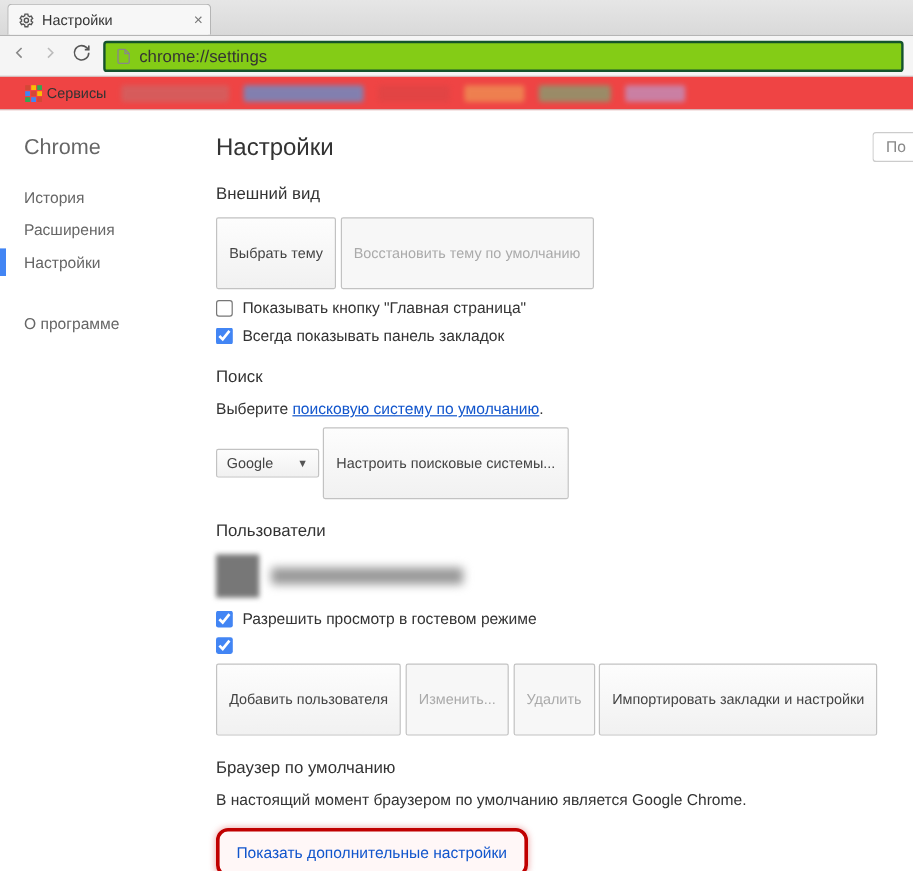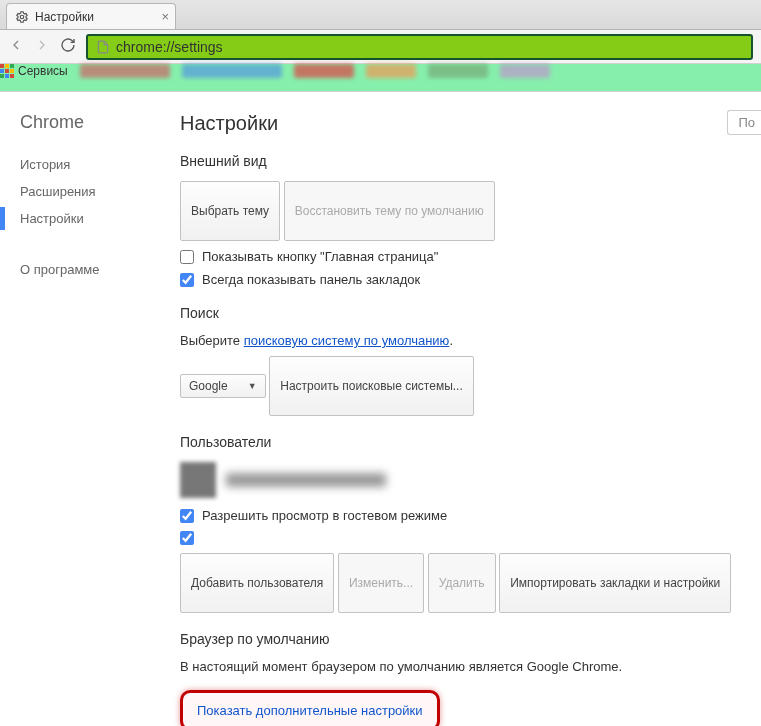--- a/index.html
+++ b/index.html
@@ -9,21 +9,21 @@
   .tab-strip { height: 30px; background: linear-gradient(#e6e6e6,#d9d9d9); display: flex; align-items: flex-end; padding: 0 6px; border-bottom: 1px solid #b5b5b5; }
   .tab { background: #f7f7f7; border: 1px solid #b5b5b5; border-bottom: none; border-radius: 4px 4px 0 0; height: 26px; display: flex; align-items: center; padding: 0 8px; font-size: 12px; color: #333; width: 170px; position: relative; }
   .tab .ico { width: 14px; height: 14px; margin-right: 6px; display:flex; align-items:center; justify-content:center; color:#555; }
   .tab .close-ico { position:absolute; right:6px; font-size:13px; color:#777; cursor:pointer; }
   
   .toolbar { height: 34px; background: #f5f5f5; border-bottom: 1px solid #d0d0d0; display:flex; align-items:center; padding:0 8px; gap:10px; }
   .toolbar .nav-ico { color:#888; cursor:pointer; }
   .omnibox { flex:1; height:26px; border:2px solid #14532d; border-radius:3px; background:#84cc16; display:flex; align-items:center; padding:0 8px; font-size:14px; color:#333; }
   .omnibox .page-ico { width:14px; height:14px; margin-right:6px; color:#777; }
   
-  .bookmarks-bar { height: 28px; background:#86efac; border-bottom:1px solid #d0d0d0; display:flex; align-items:flex-start; padding:0 0; gap:12px; font-size:12px; color:#333; }
+  .bookmarks-bar { height: 28px; background:#ef4444; border-bottom:1px solid #d0d0d0; display:flex; align-items:center; padding:0 21px; gap:12px; font-size:12px; color:#333; }
   .bk-apps { display:flex; align-items:center; gap:4px; cursor:pointer; }
   .apps-ico { display:grid; grid-template-columns:repeat(3,4px); grid-template-rows:repeat(3,4px); gap:1px; }
   .apps-ico span { background:#666; }
   .apps-ico span:nth-child(1){background:#d34836}.apps-ico span:nth-child(2){background:#fbbc05}.apps-ico span:nth-child(3){background:#34a853}
   .apps-ico span:nth-child(4){background:#4285f4}.apps-ico span:nth-child(5){background:#d34836}.apps-ico span:nth-child(6){background:#fbbc05}
   .apps-ico span:nth-child(7){background:#34a853}.apps-ico span:nth-child(8){background:#4285f4}.apps-ico span:nth-child(9){background:#d34836}
   .bk-blur { height:14px; border-radius:2px; filter: blur(2px); opacity:.7; }
   
   .content { position:absolute; top:92px; bottom:0; left:0; right:0; display:flex; background:#fff; }
   .sidebar { width:170px; padding:20px 0 0 20px; font-size:13px; }

